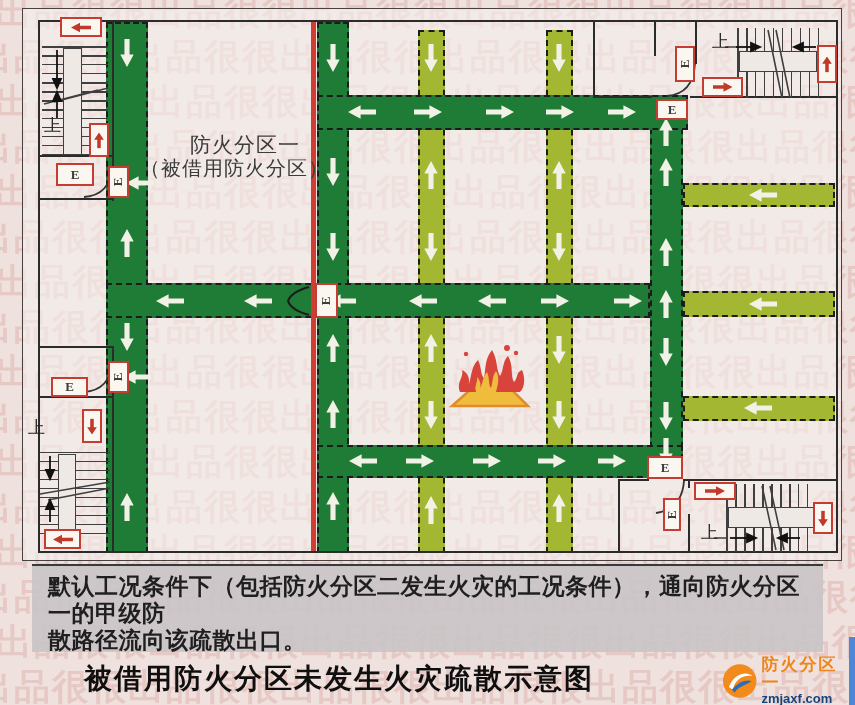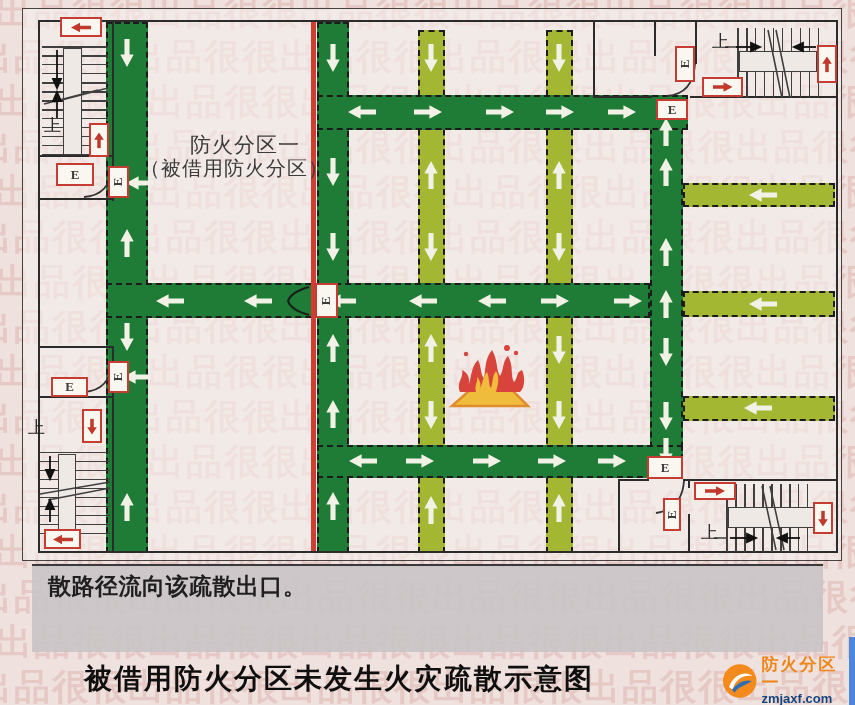--- a/index.html
+++ b/index.html
@@ -168,20 +168,21 @@
     <div>防火分区一</div>
   </div>
   <div class="label zone1l" style="left:122px;top:155px;width:225px;font-size:20px;">（被借用防火分区）</div>
 
   <div class="uplab" style="left:44px;top:114px;">上</div>
   <div class="uplab" style="left:28px;top:416px;">上</div>
   <div class="uplab" style="left:712px;top:30px;">上</div>
   <div class="uplab" style="left:701px;top:521px;">上</div>
 
   <div id="noteband">
+    <div>默认工况条件下（包括防火分区二发生火灾的工况条件），通向防火分区一的甲级防</div>
     <div>散路径流向该疏散出口。</div>
   </div>
 
   <div id="caption">被借用防火分区未发生火灾疏散示意图</div>
 
   <div id="logo">
     <svg width="36" height="36" viewBox="0 0 36 36">
       <circle cx="18" cy="18" r="17" fill="#f28a1c"></circle>
       <path d="M7,24 C13,9 26,8 31,13 C22,11 13,16 11,27 Z" fill="#ffffff"></path>
       <path d="M10,27 C16,19 25,16 30,18 C24,23 15,24 13,30 Z" fill="#2e6db4"></path>

